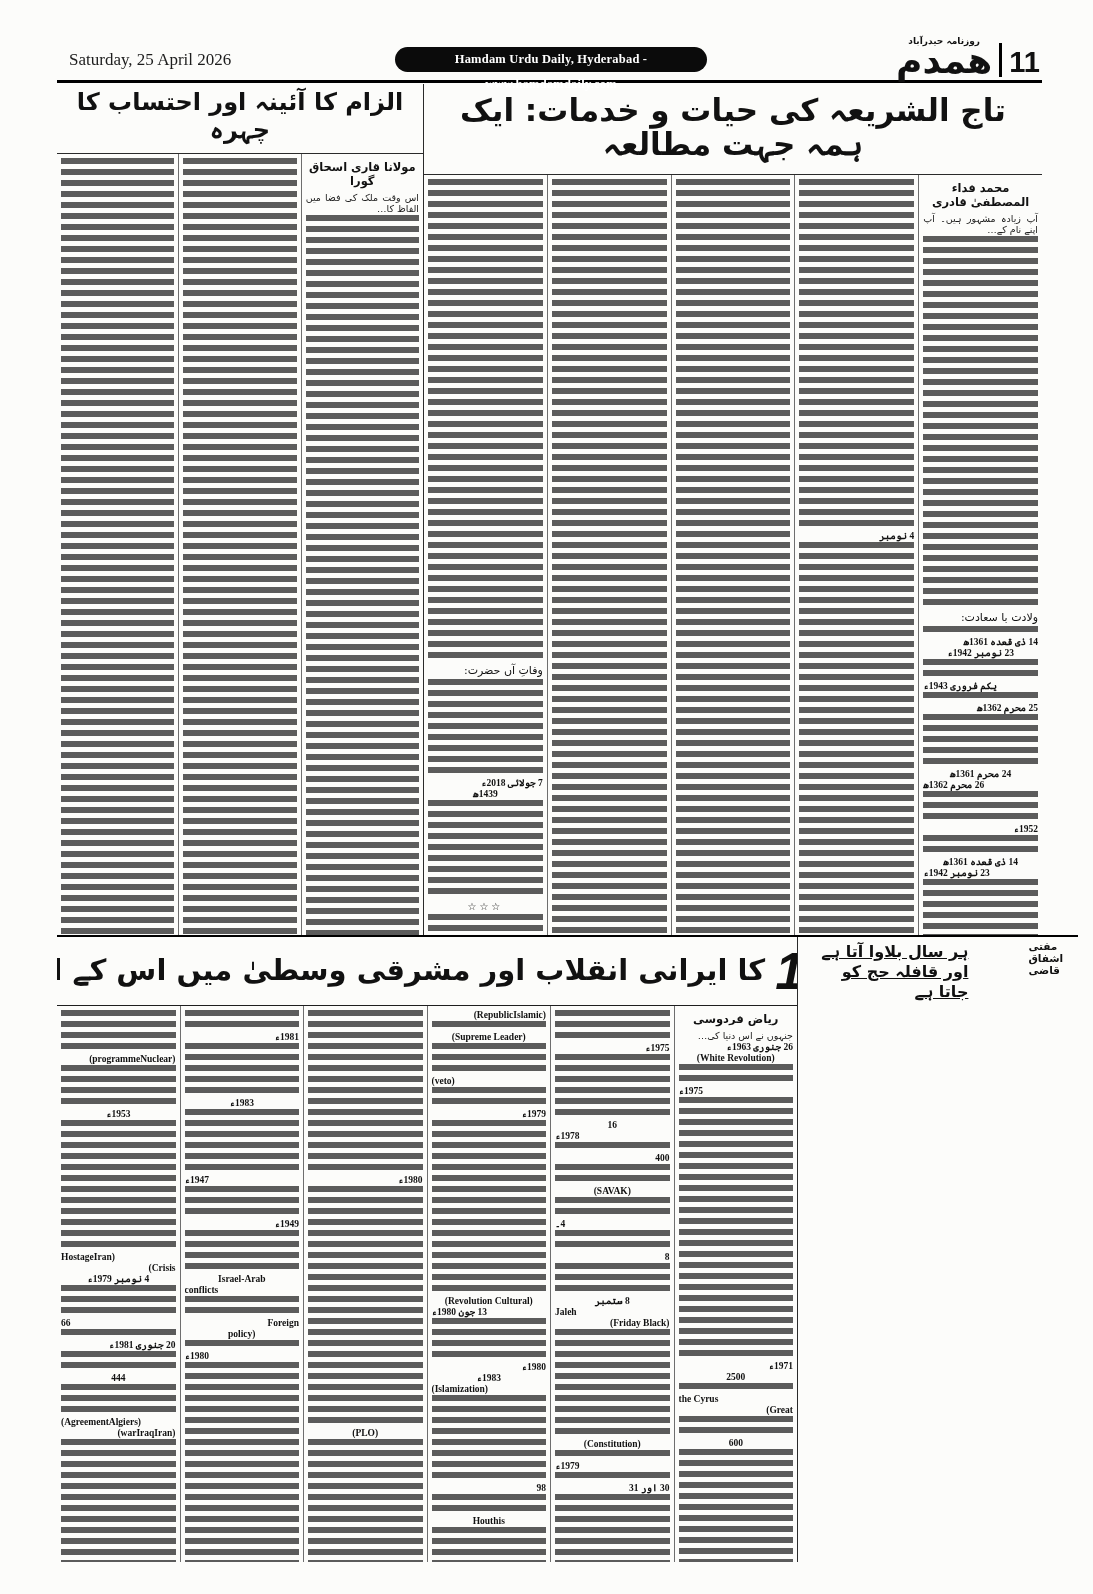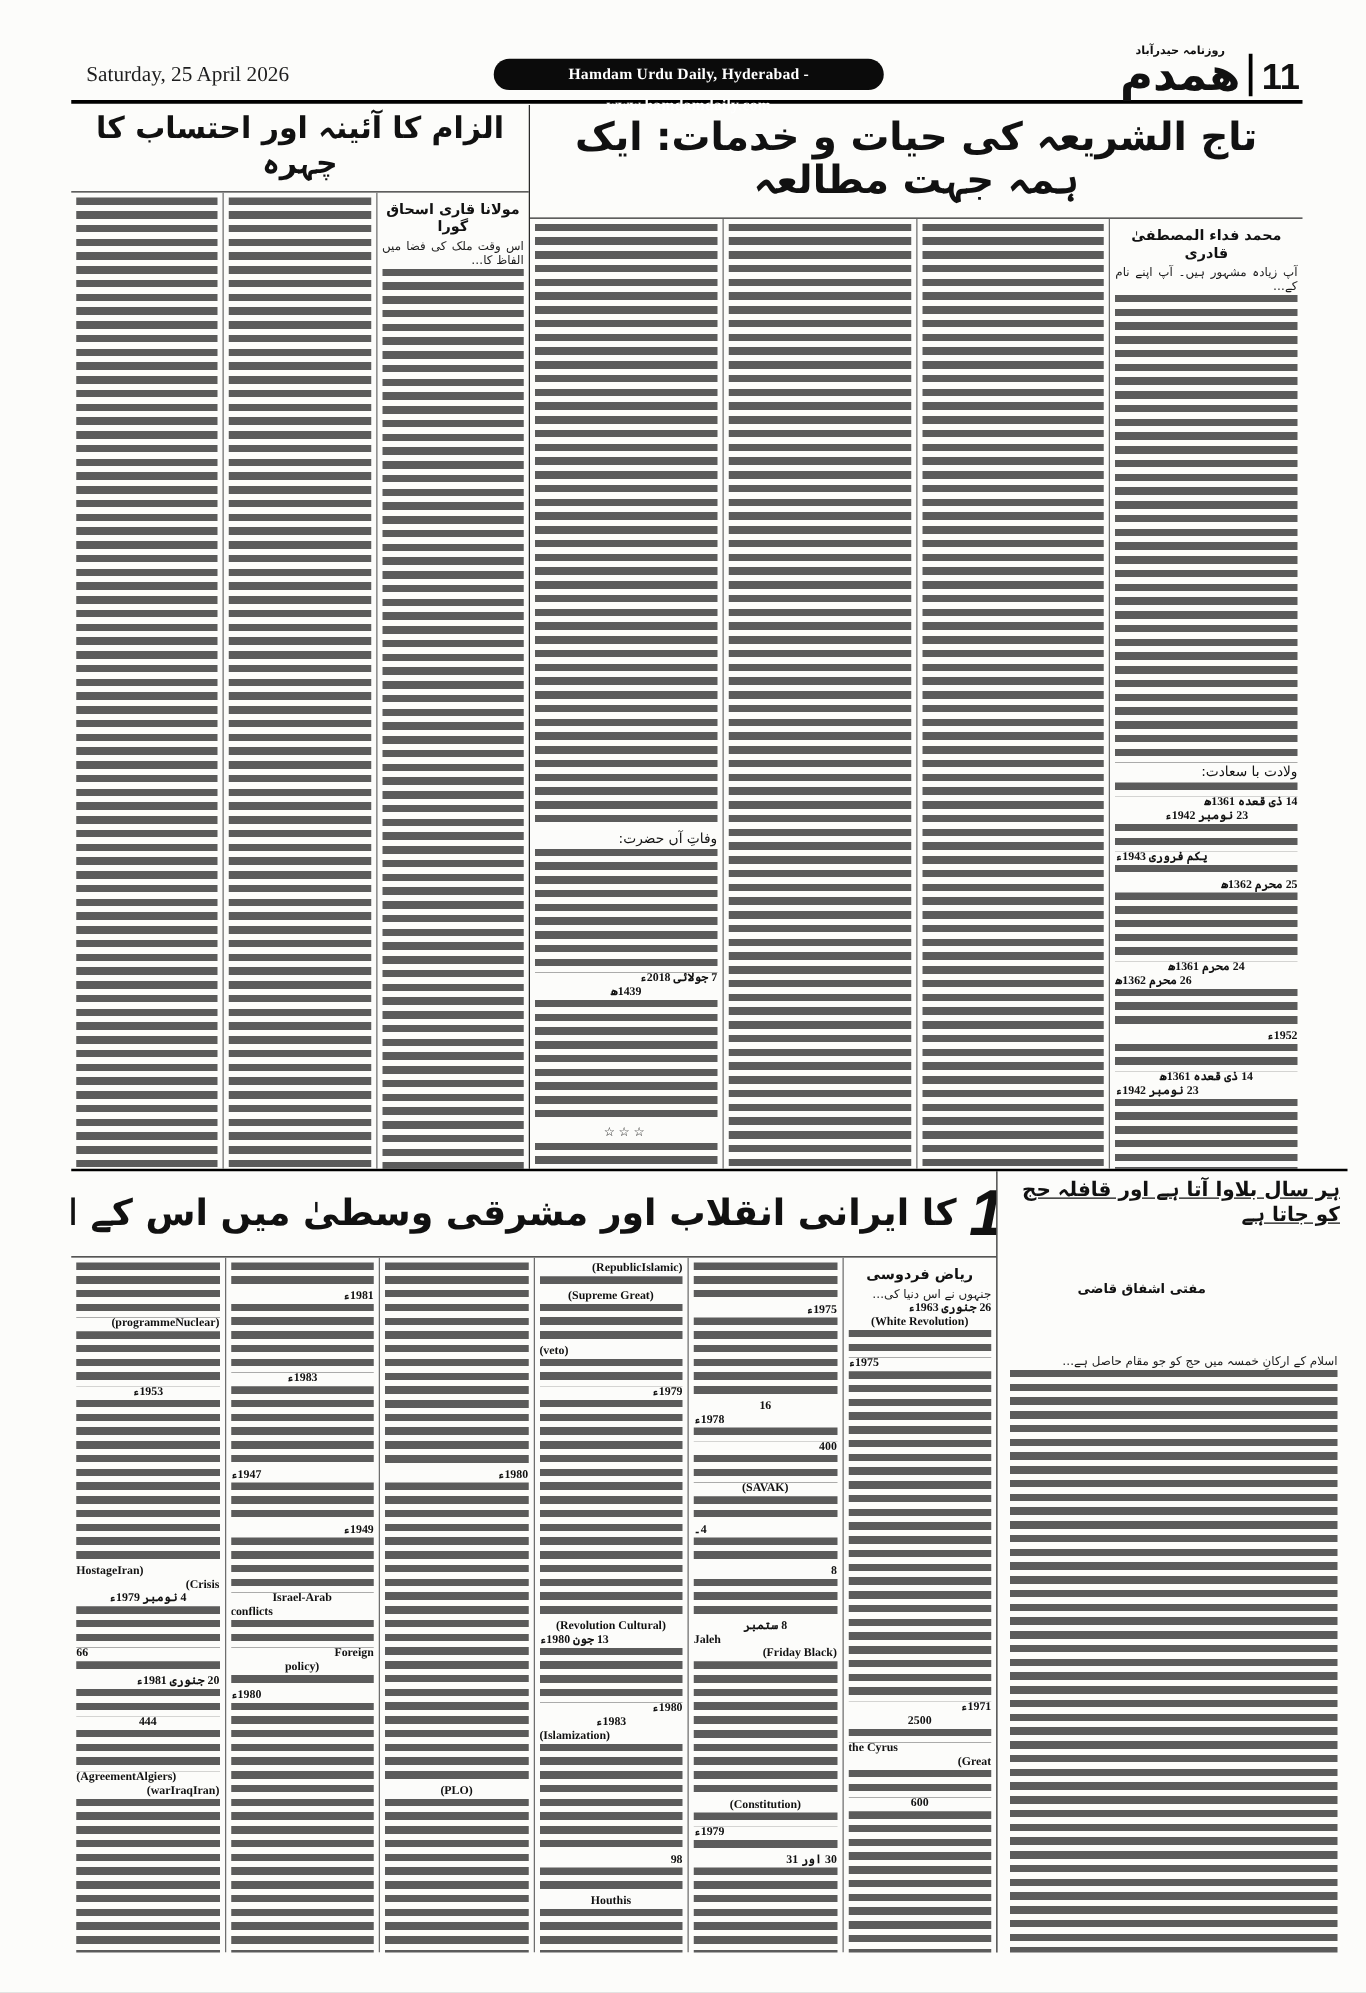--- a/index.html
+++ b/index.html
@@ -39,21 +39,21 @@
   .hl-right{font-size:31px;font-weight:bold;text-align:center;direction:rtl;padding:9px 4px 13px;
             border-bottom:1.5px solid #2a2a2a;line-height:1.1;}
 
   
   .bottom{position:absolute;top:935px;left:57px;width:1021px;height:625px;border-top:2px solid #000;display:flex;}
   .bottom-left{width:740px;display:flex;flex-direction:column;}
   .band{height:68px;border-bottom:1.5px solid #1e1e1e;display:flex;align-items:center;justify-content:center;overflow:hidden;}
   .band-line{direction:rtl;white-space:nowrap;font-weight:bold;display:flex;align-items:center;gap:10px;}
   .band-year{font:italic bold 52px/0.9 "Liberation Sans",sans-serif;letter-spacing:-2px;}
   .band-rest{font-size:29px;font-weight:bold;line-height:1;}
-  .hajj{flex:1;border-left:1.5px solid #2a2a2a;display:flex;flex-direction:column;padding:3px 4px 0 6px;gap:40px;}
+  .hajj{flex:1;border-left:1.5px solid #2a2a2a;display:flex;padding:3px 4px 0 18px;}
   .hajj-head{font-size:16px;font-weight:bold;direction:rtl;text-align:right;text-decoration:underline;
              padding:2px 2px 3px;line-height:1.25;}
   .hajj-by{font-weight:bold;font-size:10.5px;direction:rtl;text-align:left;padding:0 0 3px 58px;}
   .hajj-cols{flex:1;display:flex;overflow:hidden;}
 </style>
 </head>
 <body>
 
 <div class="page">
 
@@ -100,20 +100,25 @@
             <div class="stars">☆☆☆</div>
             <div class="stripes" style="height: 88px;"></div>
           </div>
           <div class="col">
             <div class="stripes" style="height: 814px;"></div>
           </div>
           <div class="col">
             <div class="stripes" style="height: 814px;"></div>
           </div>
           <div class="col">
+            <div class="stripes" style="height: 352px;"></div>
+            <div class="tokline a0">4 نومبر</div>
+            <div class="stripes" style="height: 451px;"></div>
+          </div>
+          <div class="col">
             <div class="byline">محمد فداء المصطفیٰ قادری</div>
             <div class="bodytext">آپ زیادہ مشہور ہیں۔ آپ اپنے نام کے…</div>
             <div class="stripes" style="height: 374px;"></div>
             <div class="subhead">ولادت با سعادت:</div>
             <div class="stripes" style="height: 11px;"></div>
             <div class="tokline a0">14 ذی قعدہ 1361ھ</div>
             <div class="tokline a1">23 نومبر 1942ء</div>
             <div class="stripes" style="height: 22px;"></div>
             <div class="tokline a2">یکم فروری 1943ء</div>
             <div class="stripes" style="height: 11px;"></div>
@@ -183,21 +188,21 @@
           <div class="col">
             <div class="stripes" style="height: 165px;"></div>
             <div class="tokline a0">1980ء</div>
             <div class="stripes" style="height: 242px;"></div>
             <div class="tokline a1">(PLO)</div>
             <div class="stripes" style="height: 143px;"></div>
           </div>
           <div class="col">
             <div class="tokline a0">(RepublicIslamic)</div>
             <div class="stripes" style="height: 11px;"></div>
-            <div class="tokline a1">(Supreme Great)</div>
+            <div class="tokline a1">(Supreme Leader)</div>
             <div class="stripes" style="height: 33px;"></div>
             <div class="tokline a2">(veto)</div>
             <div class="stripes" style="height: 22px;"></div>
             <div class="tokline a0">1979ء</div>
             <div class="stripes" style="height: 176px;"></div>
             <div class="tokline a1">(Revolution Cultural)</div>
             <div class="tokline a2">13 جون 1980ء</div>
             <div class="stripes" style="height: 44px;"></div>
             <div class="tokline a0">1980ء</div>
             <div class="tokline a1">1983ء</div>

